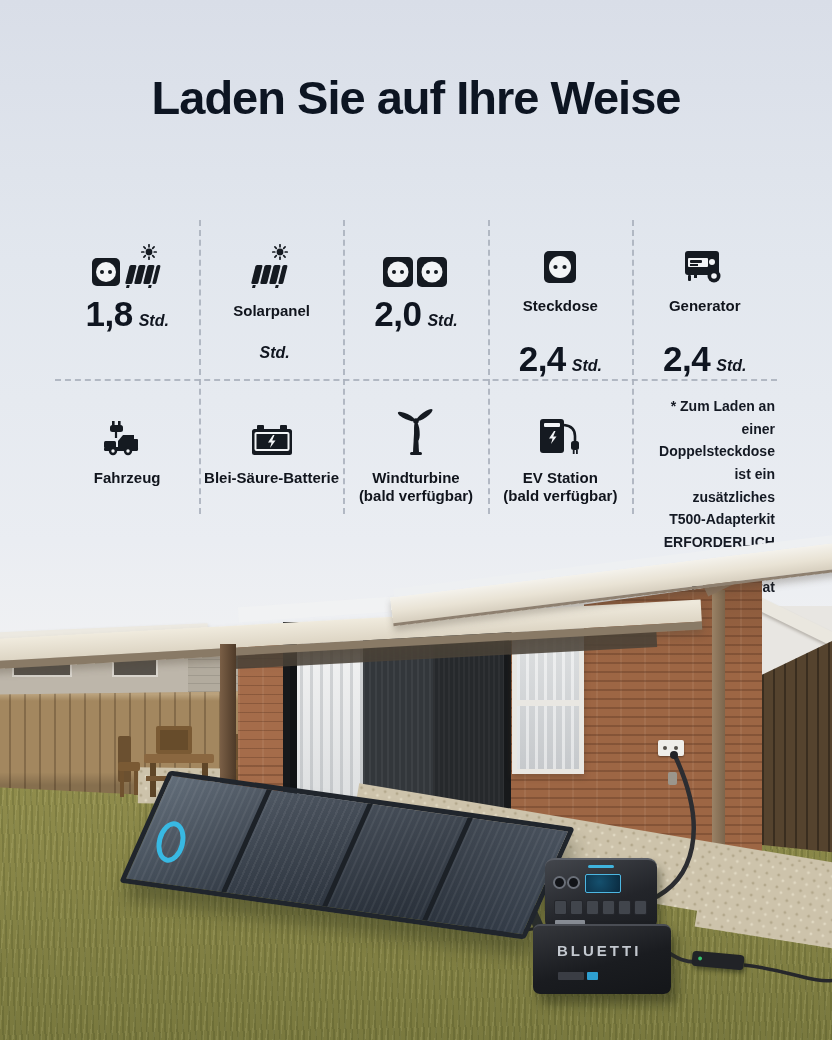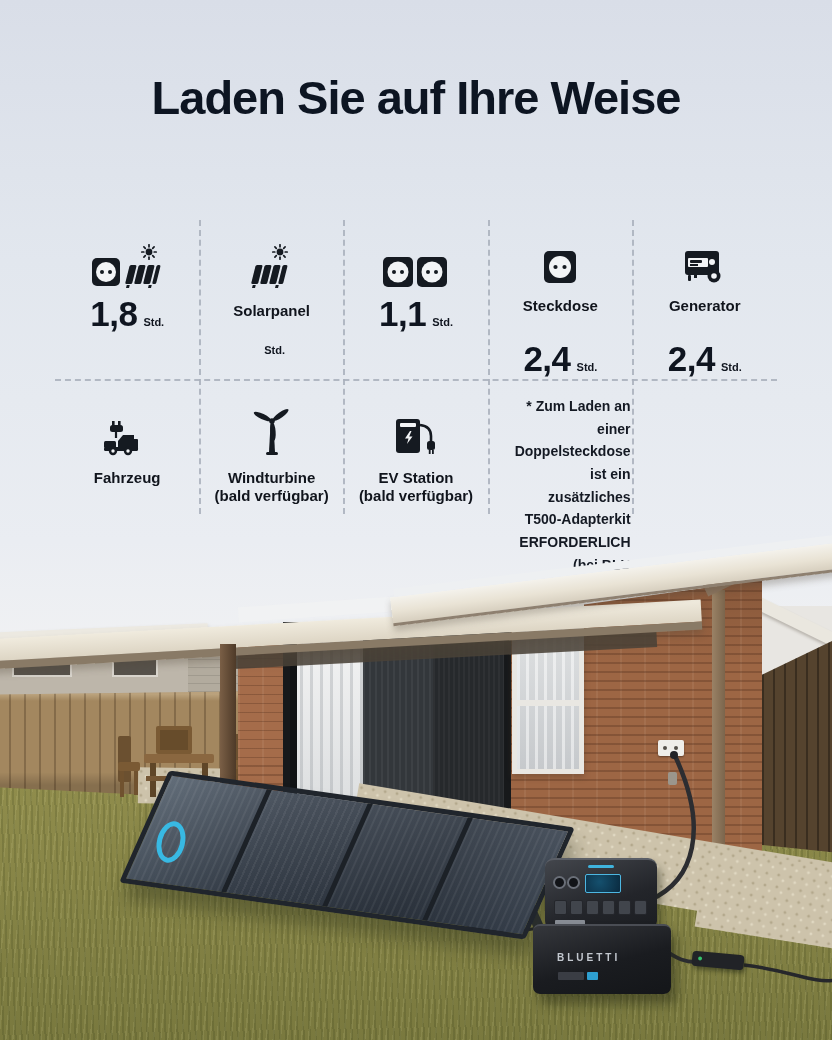--- a/index.html
+++ b/index.html
@@ -19,21 +19,21 @@
   .row{position:absolute;left:0;right:0;display:flex;}
   .row1{top:0;height:167px;}
   .row2{top:171px;height:135px;}
   .cell{width:144.4px;display:flex;flex-direction:column;align-items:center;padding-top:14px;box-sizing:border-box;}
   .icn{height:64px;display:flex;align-items:flex-end;justify-content:center;}
   .row2 .icn{height:60px;}
   .lbl{margin-top:12px;font-size:15px;font-weight:700;text-align:center;line-height:1.22;white-space:pre-line;min-height:38px;}
   .row2 .lbl{min-height:0;}
   .time{display:flex;align-items:baseline;margin-top:4px;}
   .time .num{font-size:35px;font-weight:700;letter-spacing:-.5px;color:#0f1520;}
-  .time .unit{font-size:11px;font-weight:700;margin-left:6px;color:#10151f;}
+  .time .unit{font-size:16px;font-weight:700;margin-left:6px;color:#10151f;font-style:italic;}
   .cell.note{align-items:flex-start;padding:12px 2px 0 16px;}
   .foot{font-size:14px;font-weight:600;line-height:1.62;text-align:right;white-space:pre-line;color:#141923;}
   .ico{fill:#151a21;}
   
   .photo{position:absolute;left:0;top:528px;width:832px;height:512px;overflow:hidden;}
   .photo *{position:absolute;}
   .n-roof{left:-12px;top:100px;width:220px;height:17px;background:#ece9e1;transform:rotate(-2.5deg);box-shadow:0 3px 4px rgba(90,80,65,.25);}
   .n-house{left:-6px;top:114px;width:212px;height:62px;background:#bdb6aa;}
   .n-win{background:#57524b;border:2px solid #d8d4cc;}
   .n-win.a{left:18px;top:16px;width:56px;height:15px;}
@@ -110,21 +110,21 @@
     background:linear-gradient(160deg,#43464c,#23252a 60%,#1b1d21);box-shadow:4px 8px 10px rgba(30,35,18,.45);}
   .ps-logo{left:43px;top:5px;width:26px;height:3px;background:#3fb3dd;border-radius:2px;}
   .ps-screen{left:40px;top:14px;width:34px;height:17px;background:radial-gradient(circle at 40% 40%,#15506e,#0a2a3f);border:1px solid #4db7e2;border-radius:2px;}
   .ps-dial{width:9px;height:9px;border-radius:50%;background:#121418;border:2px solid #6a6f78;top:16px;}
   .ps-dial.a{left:8px}.ps-dial.b{left:22px}
   .ps-outlets{left:9px;top:40px;display:flex;gap:3px;}
   .ps-outlets b{position:static;display:block;width:11px;height:13px;background:#41454c;border-radius:2px;border:1px solid #24262b;}
   .ps-badge{left:10px;top:60px;width:30px;height:6px;background:#9aa0a8;border-radius:1px;opacity:.85;}
   .ps-bot{left:533px;top:396px;width:138px;height:70px;border-radius:7px;border-top:2px solid #4a4d54;box-sizing:border-box;
     background:linear-gradient(165deg,#35373c,#1a1c20 55%,#141619);box-shadow:6px 10px 12px rgba(30,35,18,.45);}
-  .ps-brand{left:24px;top:26px;font-size:10px;font-weight:700;letter-spacing:3px;color:#c3c8cf;}
+  .ps-brand{left:24px;top:16px;font-size:15px;font-weight:700;letter-spacing:3px;color:#c3c8cf;}
   .ps-chip{left:25px;top:46px;width:26px;height:8px;background:#3a3d44;border-radius:1px;}
   .ps-chip-blue{left:54px;top:46px;width:11px;height:8px;background:#2e9fd0;border-radius:1px;}
   .adapter{left:692px;top:425px;width:52px;height:15px;background:#212327;border-radius:4px;transform:rotate(5deg);box-shadow:2px 3px 4px rgba(30,35,18,.5);}
   .adapter i{position:absolute;left:6px;top:5px;width:4px;height:4px;border-radius:50%;background:#35c06a;}
   .caption{left:0;right:0;top:426px;text-align:center;color:#fff;font-size:18.5px;font-weight:700;line-height:1.58;white-space:pre-line;
     text-shadow:0 1px 4px rgba(40,40,15,.6);}
 </style>
 </head>
 <body>
 
@@ -217,21 +217,21 @@
               <circle cx="19" cy="16" r="2"></circle>
               <g transform="translate(34,0)">
                 <rect x="0" y="1" width="30" height="30" rx="5"></rect>
                 <circle cx="15" cy="16" r="10.5" fill="#f2f4f6"></circle>
                 <circle cx="11" cy="16" r="2"></circle>
                 <circle cx="19" cy="16" r="2"></circle>
               </g>
             </svg>
         </div>
         <div class="time">
-            <span class="num">1,1</span>
+            <span class="num">2,0</span>
             <span class="unit">Std.</span>
           </div>
       </div>
       <div class="cell">
         <div class="icn">
           <svg class="ico" width="34" height="36" viewBox="0 0 34 36">
               <rect x="1" y="2" width="32" height="32" rx="5"></rect>
               <circle cx="17" cy="18" r="11" fill="#f2f4f6"></circle>
               <circle cx="12.5" cy="18" r="2.1"></circle>
               <circle cx="21.5" cy="18" r="2.1"></circle>
@@ -277,20 +277,32 @@
               <polygon points="14,29 14,20 19,14 30,14 30,29"></polygon>
               <rect x="28" y="18" width="6" height="11" rx="1"></rect>
               <rect x="0" y="26" width="34" height="4" rx="1.5"></rect>
               <circle cx="9" cy="30" r="4.2"></circle>
               <circle cx="9" cy="30" r="1.7" fill="#f2f4f6"></circle>
               <circle cx="24" cy="30" r="4.2"></circle>
               <circle cx="24" cy="30" r="1.7" fill="#f2f4f6"></circle>
             </svg>
         </div>
         <div class="lbl">Fahrzeug</div>
+      </div>
+      <div class="cell">
+        <div class="icn">
+          <svg class="ico" width="42" height="32" viewBox="0 0 42 32">
+              <rect x="6" y="0" width="7" height="6" rx="1"></rect>
+              <rect x="29" y="0" width="7" height="6" rx="1"></rect>
+              <rect x="1" y="4" width="40" height="26" rx="2.5"></rect>
+              <rect x="4.5" y="8" width="33" height="17" rx="1" fill="none" stroke="#f2f4f6" stroke-width="2"></rect>
+              <polygon points="22,10 17,17.5 20.5,17.5 19,23 24.5,15.5 21.2,15.5 23.5,10" fill="#f2f4f6"></polygon>
+            </svg>
+        </div>
+        <div class="lbl">Blei-Säure-Batterie</div>
       </div>
       <div class="cell">
         <div class="icn">
           <svg class="ico" width="40" height="48" viewBox="0 0 40 48">
               <ellipse cx="30.5" cy="12" rx="9.5" ry="2.7" transform="rotate(-35 20 12)"></ellipse>
               <ellipse cx="30.5" cy="12" rx="9.5" ry="2.7" transform="rotate(85 20 12)"></ellipse>
               <ellipse cx="30.5" cy="12" rx="9.5" ry="2.7" transform="rotate(205 20 12)"></ellipse>
               <circle cx="20" cy="12" r="2.8"></circle>
               <polygon points="18.6,14 21.4,14 23,43 17,43"></polygon>
               <rect x="14" y="43" width="12" height="3" rx="1.5"></rect>

